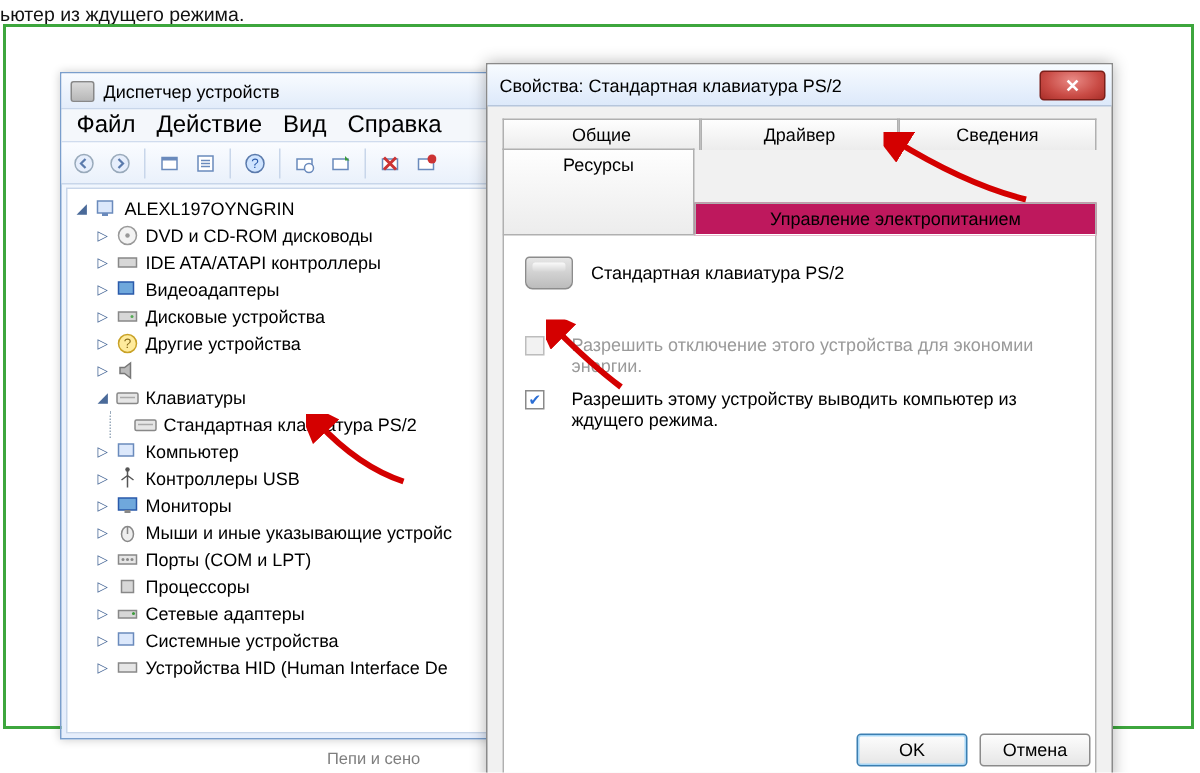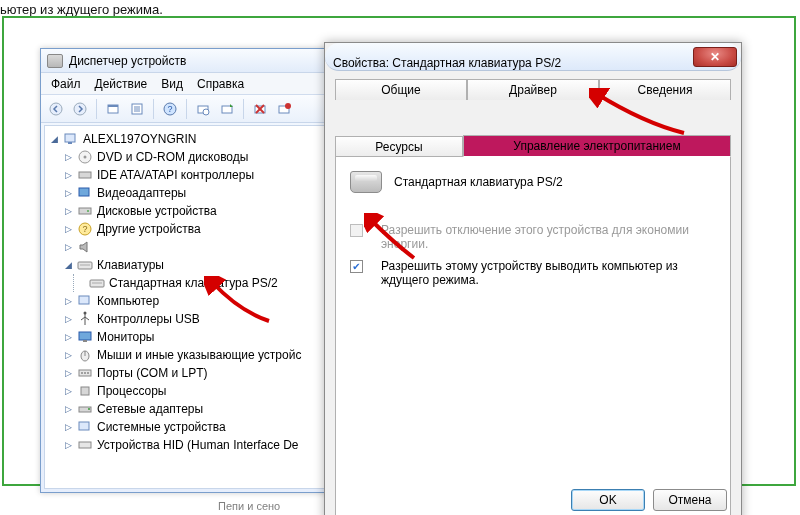--- a/index.html
+++ b/index.html
@@ -48,21 +48,21 @@
     border: 1px solid #888;
     border-radius: 2px;
     margin-right: 6px;
   }
   .menubar {
     height: 22px;
     display: flex; align-items: center; gap: 14px;
     padding: 0 10px;
     background: #f4f7fb;
     border-bottom: 1px solid #d0dcee;
-    font-size: 12px;
+    font-size: 16px;
   }
   .menubar span { cursor: default; }
   .toolbar {
     height: 28px;
     padding: 2px 4px;
     display: flex; align-items: center; gap: 2px;
     background: linear-gradient(#fafcff,#eaf1fb);
     border-bottom: 1px solid #c8d6ea;
   }
   .tbtn {
@@ -115,23 +115,22 @@
     top: 24px; left: 320px;
     width: 418px; height: 480px;
     background: #f1f1f1;
     border: 1px solid #8a8a8a;
     box-shadow: 0 0 10px rgba(0,0,0,.3);
   }
   .props .ptitlebar {
     height: 28px;
     background: linear-gradient(#f7fbff,#dde9fa);
     border-bottom: 1px solid #b6c6dc;
-    display: flex; align-items: flex-end; justify-content: space-between;
+    display: flex; align-items: center; justify-content: space-between;
     padding-left: 8px;
-    border-radius: 14px;
   }
   .closebtn {
     width: 44px; height: 20px;
     margin: 3px 4px;
     border-radius: 3px;
     background: radial-gradient(ellipse at 50% 30%, #e98a85 0%, #c94b45 60%, #a92f29 100%);
     border: 1px solid #7a1f1a;
     color: #fff;
     display:flex; align-items:center; justify-content:center;
     font-weight:bold;
@@ -145,21 +144,21 @@
     border: 1px solid #b0b0b0;
     border-bottom: none;
     background: linear-gradient(#fefefe,#ececec);
     font-size: 12px;
     padding: 3px 0;
     text-align: center;
     position: relative;
   }
   .tabrow.top .tab { flex:1; }
   .tabrow.bot .tab:first-child { width: 128px; }
-  .tabrow.bot { margin-top: -1px; align-items: flex-end; }
+  .tabrow.bot { margin-top: -1px; }
   .tab.active {
     background: #be185d;
     z-index: 2;
     margin-top: 36px;
   }
   .tabrow.bot .tab.active {
     flex: 1;
     border-bottom: 1px solid #fff;
   }
   .tabpanel {

